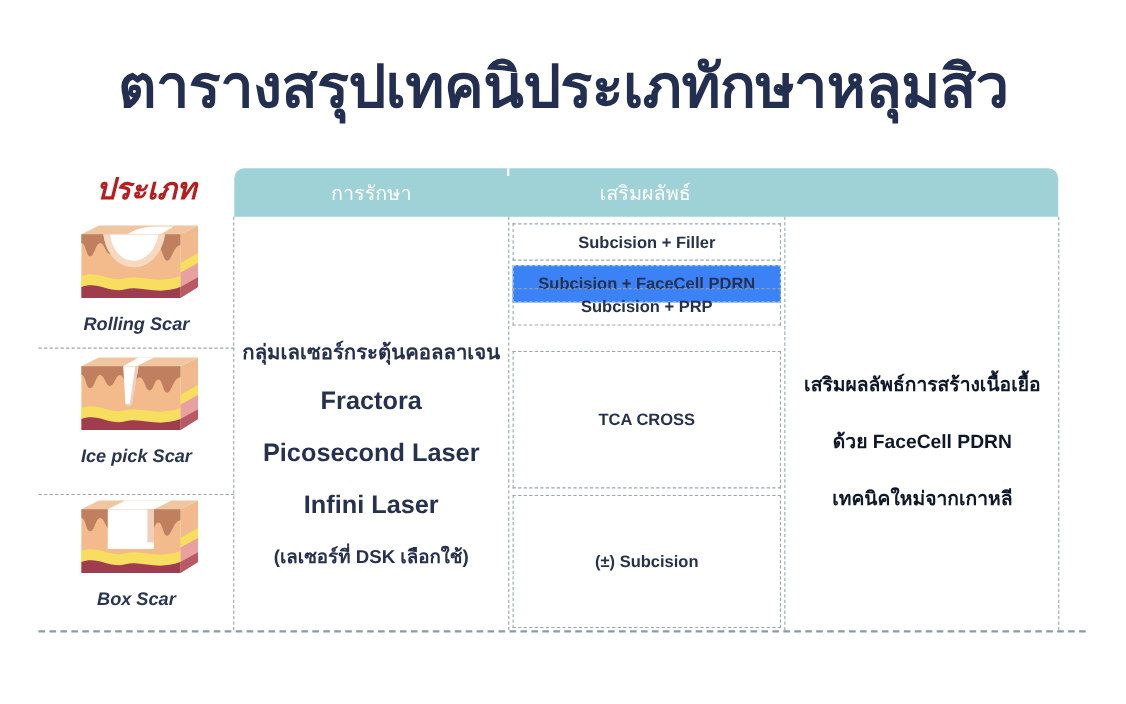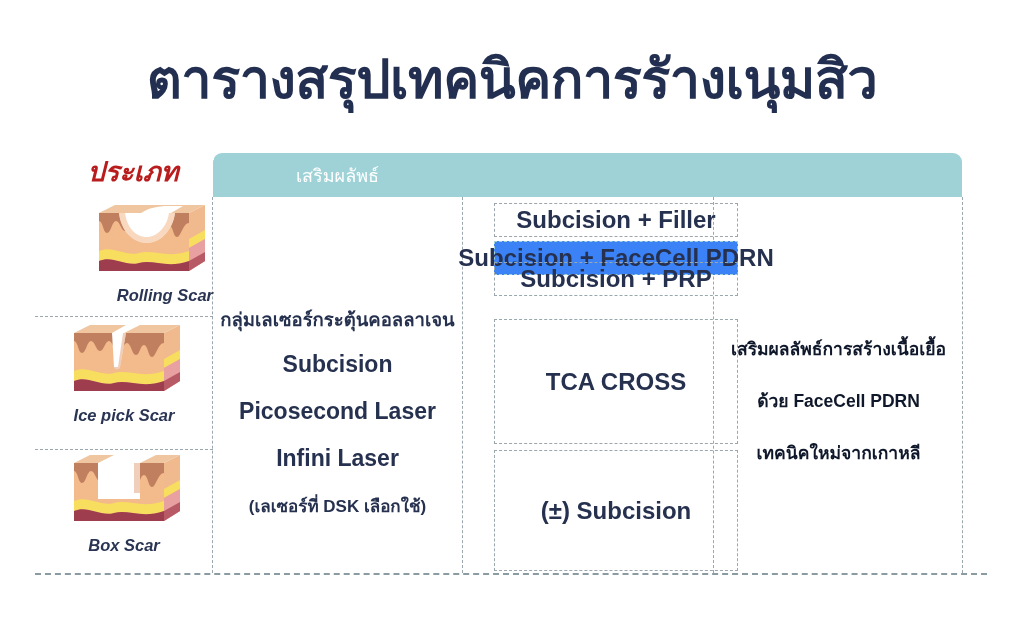--- a/index.html
+++ b/index.html
@@ -111,21 +111,21 @@
   }
   .scar-row {
     position: absolute;
     left: 0;
     width: 178px;
     display: flex;
     flex-direction: column;
     align-items: center;
     justify-content: flex-start;
   }
-  .scar-row.r1 { top: 2px;   height: 114px; align-items: flex-end; }
+  .scar-row.r1 { top: 2px;   height: 114px; }
   .scar-row.r2 { top: 122px; height: 127px; }
   .scar-row.r3 { top: 252px; height: 122px; }
 
   .scar-art { width: 128px; height: 84px; }
   .scar-label {
     margin-top: 3px;
     font-size: 16.5px;
     font-weight: 700;
     font-style: italic;
     color: #2a3554;
@@ -164,25 +164,24 @@
   
   .addon-box {
     position: absolute;
     left: 466px;
     width: 244px;
     border: 1px dashed #9aa7ad;
     box-sizing: border-box;
     display: flex;
     align-items: center;
     justify-content: center;
-    font-size: 24px;
-    font-weight: 700;
-    color: #26314f;
-    white-space: nowrap;
-    margin-left: 28px;
+    font-size: 15px;
+    font-weight: 700;
+    color: #26314f;
+    white-space: nowrap;
   }
   .addon-box.a1 { top: 203px; height: 34px; }
   .addon-box.a2 { top: 241px; height: 34px; background: #3b82f6; border-color: #a7d3d6; }
   .addon-box.a3 { top: 262px; height: 34px; }
   .addon-box.a4 { top: 319px; height: 125px; }
   .addon-box.a5 { top: 450px; height: 121px; }
 
   
   .col-result {
     position: absolute;
@@ -196,25 +195,28 @@
     font-weight: 700;
     color: #0f172a;
     margin-bottom: 24px;
     white-space: nowrap;
   }
   .col-result .r-line:last-child { margin-bottom: 0; }
 </style>
 </head>
 <body>
 
-<div class="title">ตารางสรุปเทคนิคการรัางเนุมสิว</div>
+<div class="title">ตารางสรุปเทคนิประเภทักษาหลุมสิว</div>
 
 <div class="type-heading">ประเภท</div>
 
 <div class="header-bar">
+  <div class="header-cell c1">
+    <span>การรักษา</span>
+  </div>
   <div class="header-cell c3">
     <span class="header-notch"></span>
     <span>เสริมผลัพธ์</span>
   </div>
 </div>
 
 <div class="vline v-left"></div>
 <div class="vline v-mid"></div>
 <div class="vline v-right"></div>
 <div class="vline v-far"></div>
@@ -299,21 +301,21 @@
                C82 70 68 60 54 64 C40 68 28 56 14 62 Z" fill="#f7de5e"></path>
       <path d="M14 62 C28 56 40 68 54 64 C68 60 82 70 104 62 L104 72 L14 72 Z" fill="#9e3d4d"></path>
       <path d="M104 62 L120 53 L120 62 L104 72 Z" fill="#b85a66"></path>
     </svg>
     <div class="scar-label">Box Scar</div>
   </div>
 </div>
 
 <div class="col-treatment">
   <div class="th-line">กลุ่มเลเซอร์กระตุ้นคอลลาเจน</div>
-  <div class="en-line">Subcision</div>
+  <div class="en-line">Fractora</div>
   <div class="en-line">Picosecond Laser</div>
   <div class="en-line">Infini Laser</div>
   <div class="note-line">(เลเซอร์ที่ DSK เลือกใช้)</div>
 </div>
 
 <div class="addon-box a1">Subcision + Filler</div>
 <div class="addon-box a2">Subcision + FaceCell PDRN</div>
 <div class="addon-box a3">Subcision + PRP</div>
 <div class="addon-box a4">TCA CROSS</div>
 <div class="addon-box a5">(±) Subcision</div>

